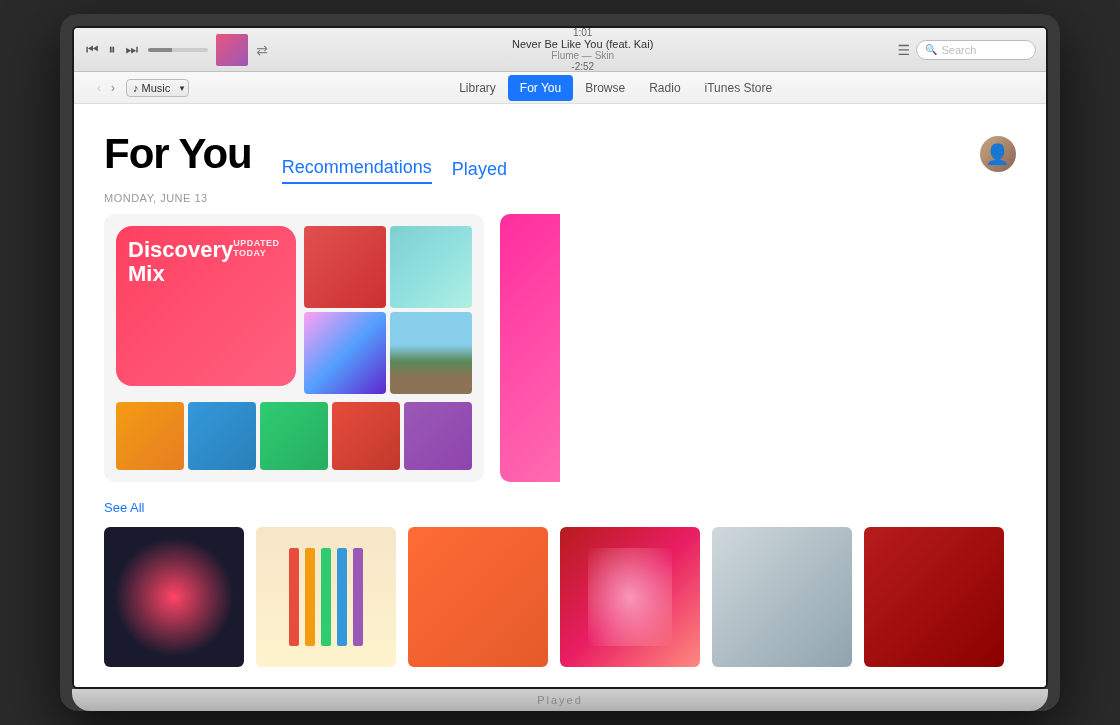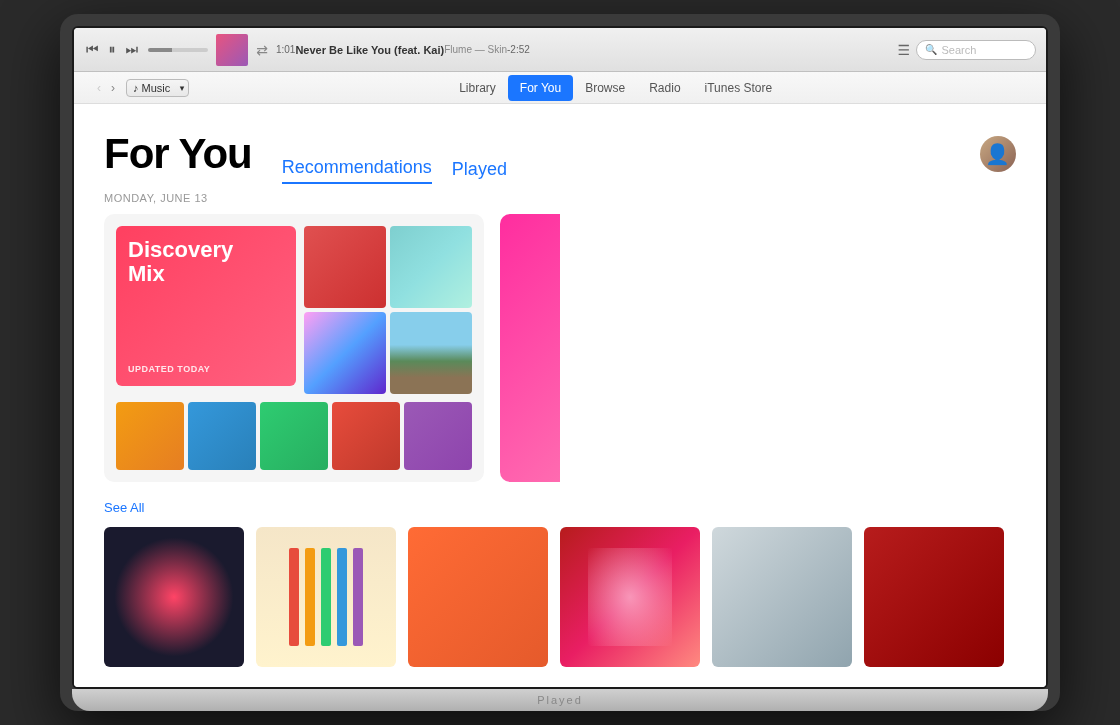--- a/index.html
+++ b/index.html
@@ -70,30 +70,30 @@
     }
 
     .album-thumb-gradient {
       width: 100%;
       height: 100%;
       background: linear-gradient(135deg, #e75480, #9b59b6);
     }
 
     .track-info {
       display: flex;
-      flex-direction: row;
+      flex-direction: column;
       align-items: center;
       flex: 1;
       font-size: 11px;
     }
 
     .track-title {
       font-size: 11px;
       color: #333;
-      font-weight: 700;
+      font-weight: 400;
     }
 
     .track-artist {
       font-size: 10px;
       color: #888;
     }
 
     .track-times {
       display: flex;
       gap: 4px;
@@ -267,23 +267,23 @@
 
     .mix-top-row {
       display: flex;
       gap: 8px;
       margin-bottom: 8px;
     }
 
     .mix-hero {
       flex: 0 0 180px;
       height: 160px;
-      border-radius: 6px;
-      display: flex;
-      flex-direction: column;
+      border-radius: 16px;
+      display: flex;
+      flex-direction: row;
       justify-content: space-between;
       padding: 12px;
       color: #fff;
     }
 
     .mix-hero.discovery {
       background: linear-gradient(135deg, #ff4060, #ff6080);
     }
 
     .mix-hero.favorites {

